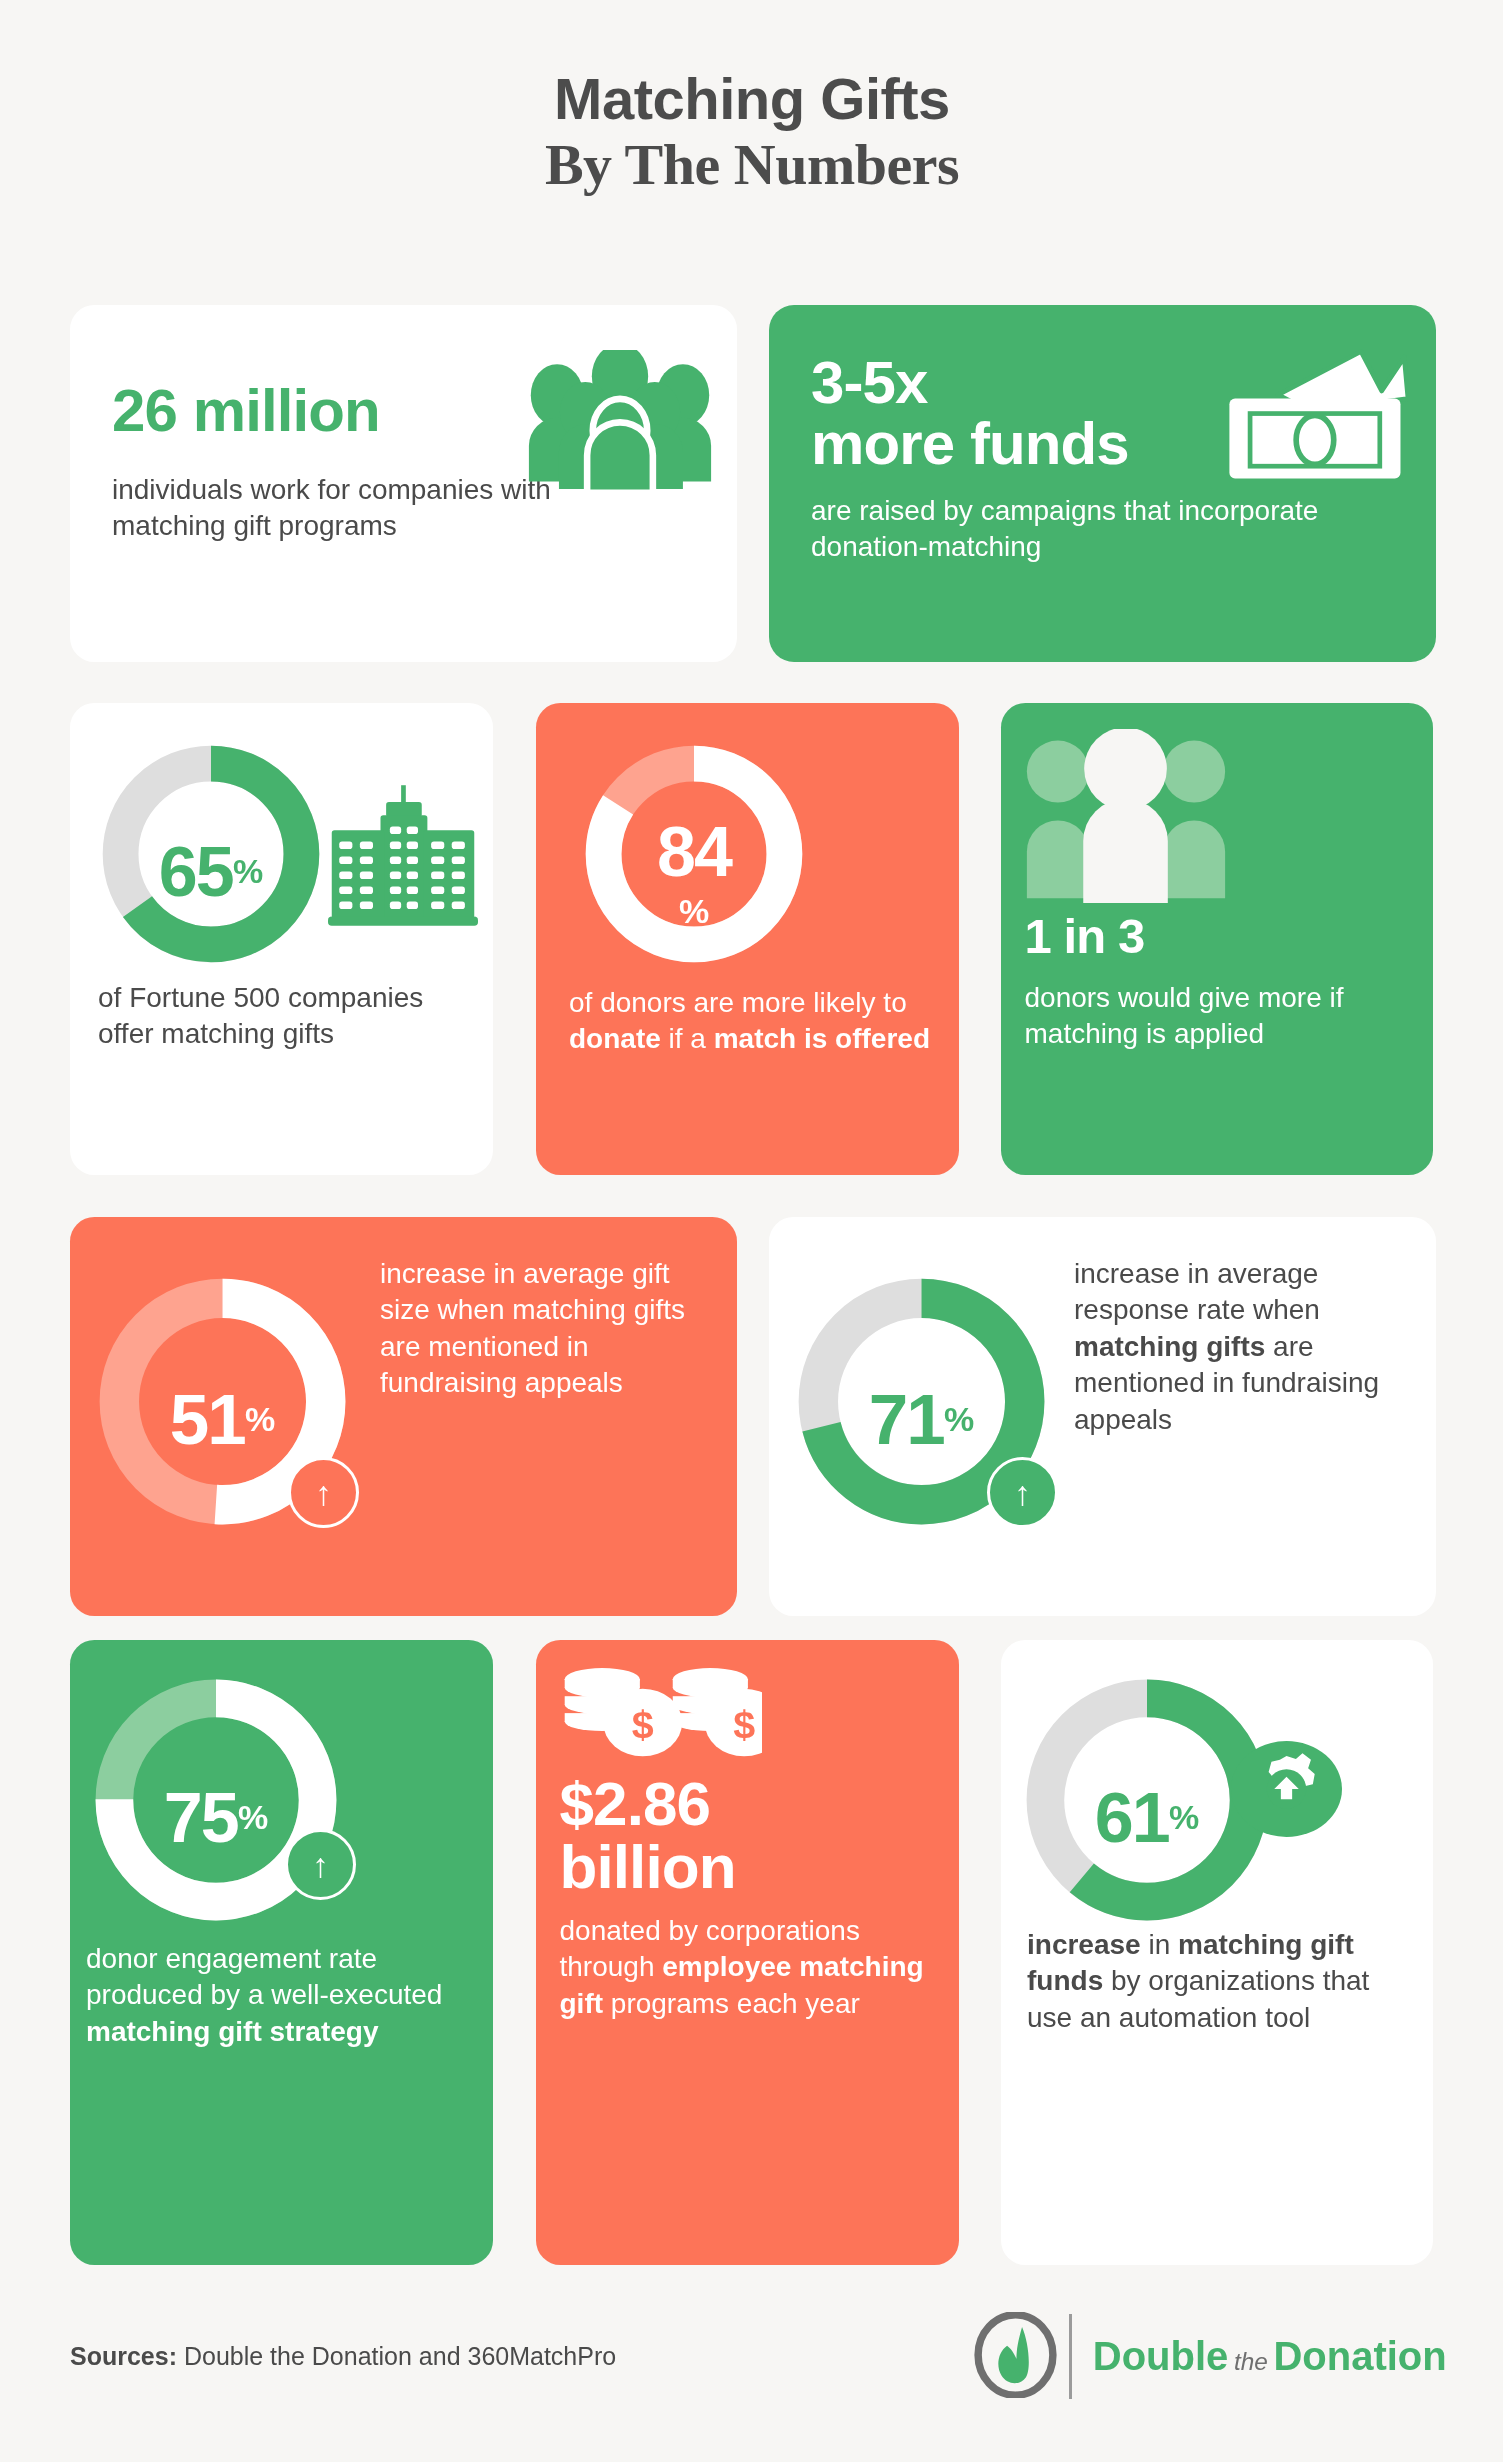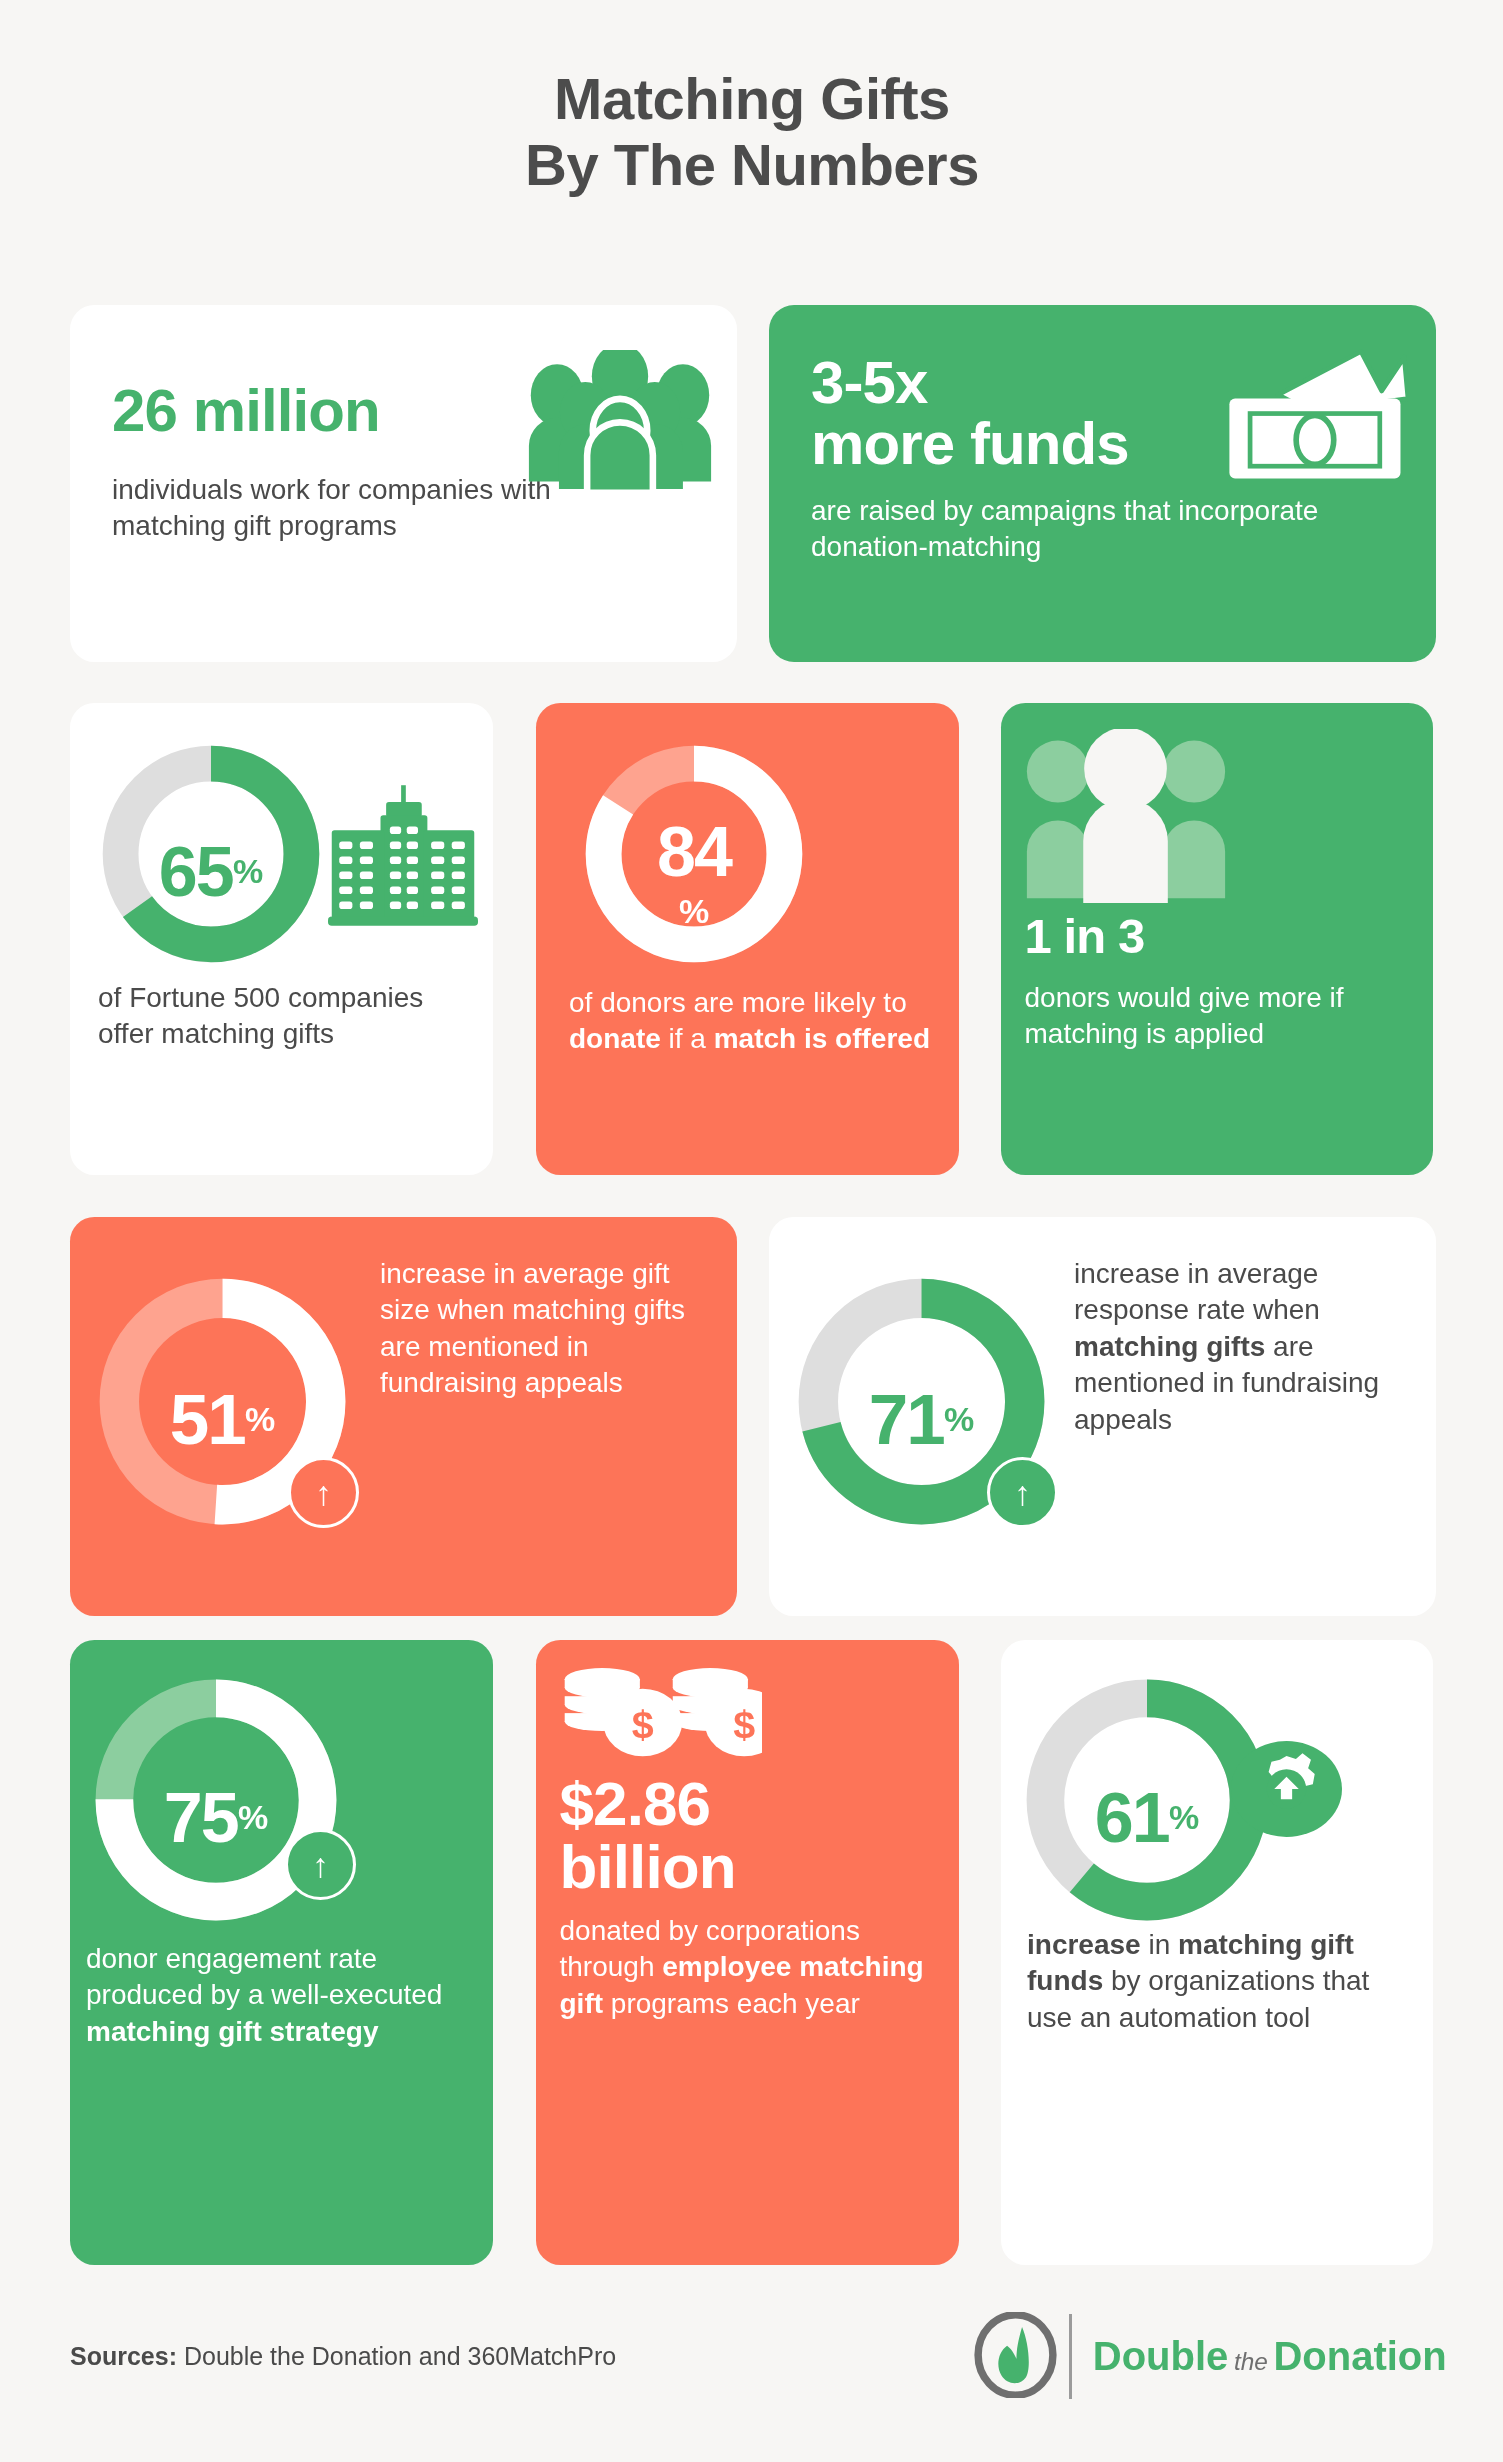--- a/index.html
+++ b/index.html
@@ -17,21 +17,21 @@
   .title {
     position:absolute;
     left:0; top:66px; width:1504px;
     text-align:center;
     font-size:58px;
     font-weight:bold;
     line-height:1.13;
     color:#4c4c4c;
     letter-spacing:-0.5px;
   }
-  .title .l2 { display:block; }
+  .title .l2 { display:block;font-family:Liberation Serif, serif; }
 
   
   .card {
     position:absolute;
     border-radius:24.4px;
     overflow:hidden;
   }
   .card.white  { background:#ffffff; }
   .card.green  { background:#46b26d; }
   .card.coral  { background:#fd7458; }

